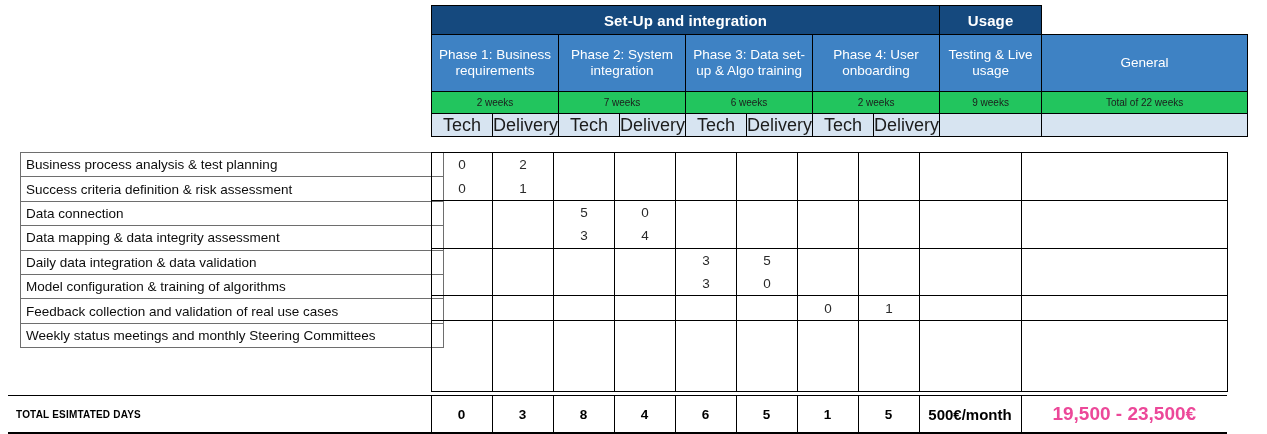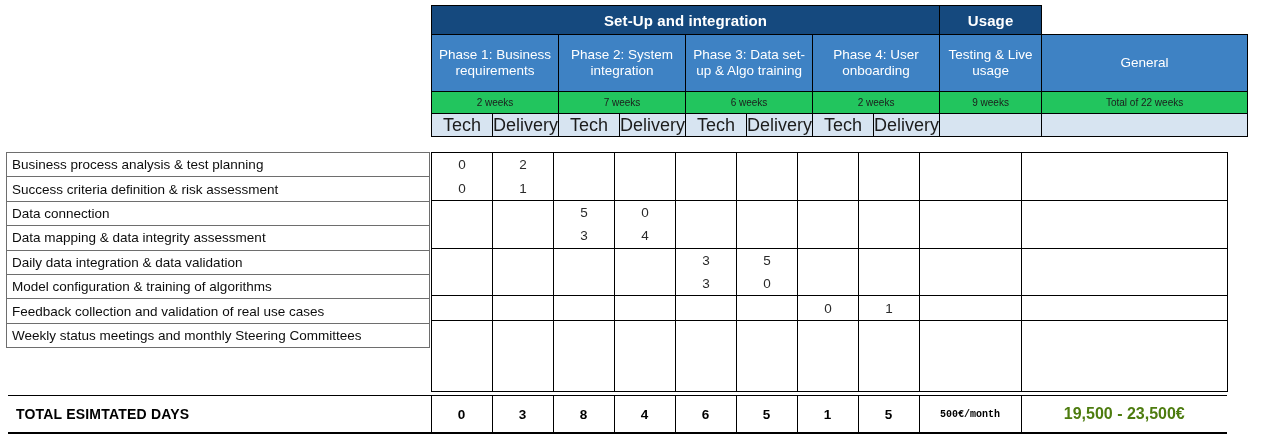--- a/index.html
+++ b/index.html
@@ -77,21 +77,21 @@
     color: #1c1c1c;
     font-size: 18px;
     height: 22px;
   }
   .td-lbl.plain, .weeks.plain {
     background: #D7E4F1;
   }
 
   
   #tasks {
-    left: 6px;
+    left: 20px;
     top: 152px;
   }
   #tasks td {
     border: 1px solid #6e6e6e;
     height: 23.4px;
     padding: 0 0 0 5px;
     font-size: 13.5px;
     color: #0d0d0d;
     vertical-align: middle;
     white-space: nowrap;
@@ -133,30 +133,29 @@
     text-align: center;
     vertical-align: middle;
     padding: 0;
     color: #000000;
   }
   #totals td.tot-label {
     text-align: left;
     padding-left: 8px;
     border-left: none;
     border-right: 1px solid #000000;
-    font-size: 14px;
+    font-size: 10px;
     letter-spacing: .2px;
   }
   #totals td.tot-fee {
-    font-size: 10px;
-    font-family: Liberation Mono, monospace;
+    font-size: 15px;
   }
   #totals td.tot-price {
-    color: #4d7c0f;
-    font-size: 16px;
+    color: #ec4899;
+    font-size: 19px;
     font-weight: bold;
     border-right: none;
     margin-left: 43px;
   }
 </style>
 </head>
 <body>
 
 <div id="sheet">
 

